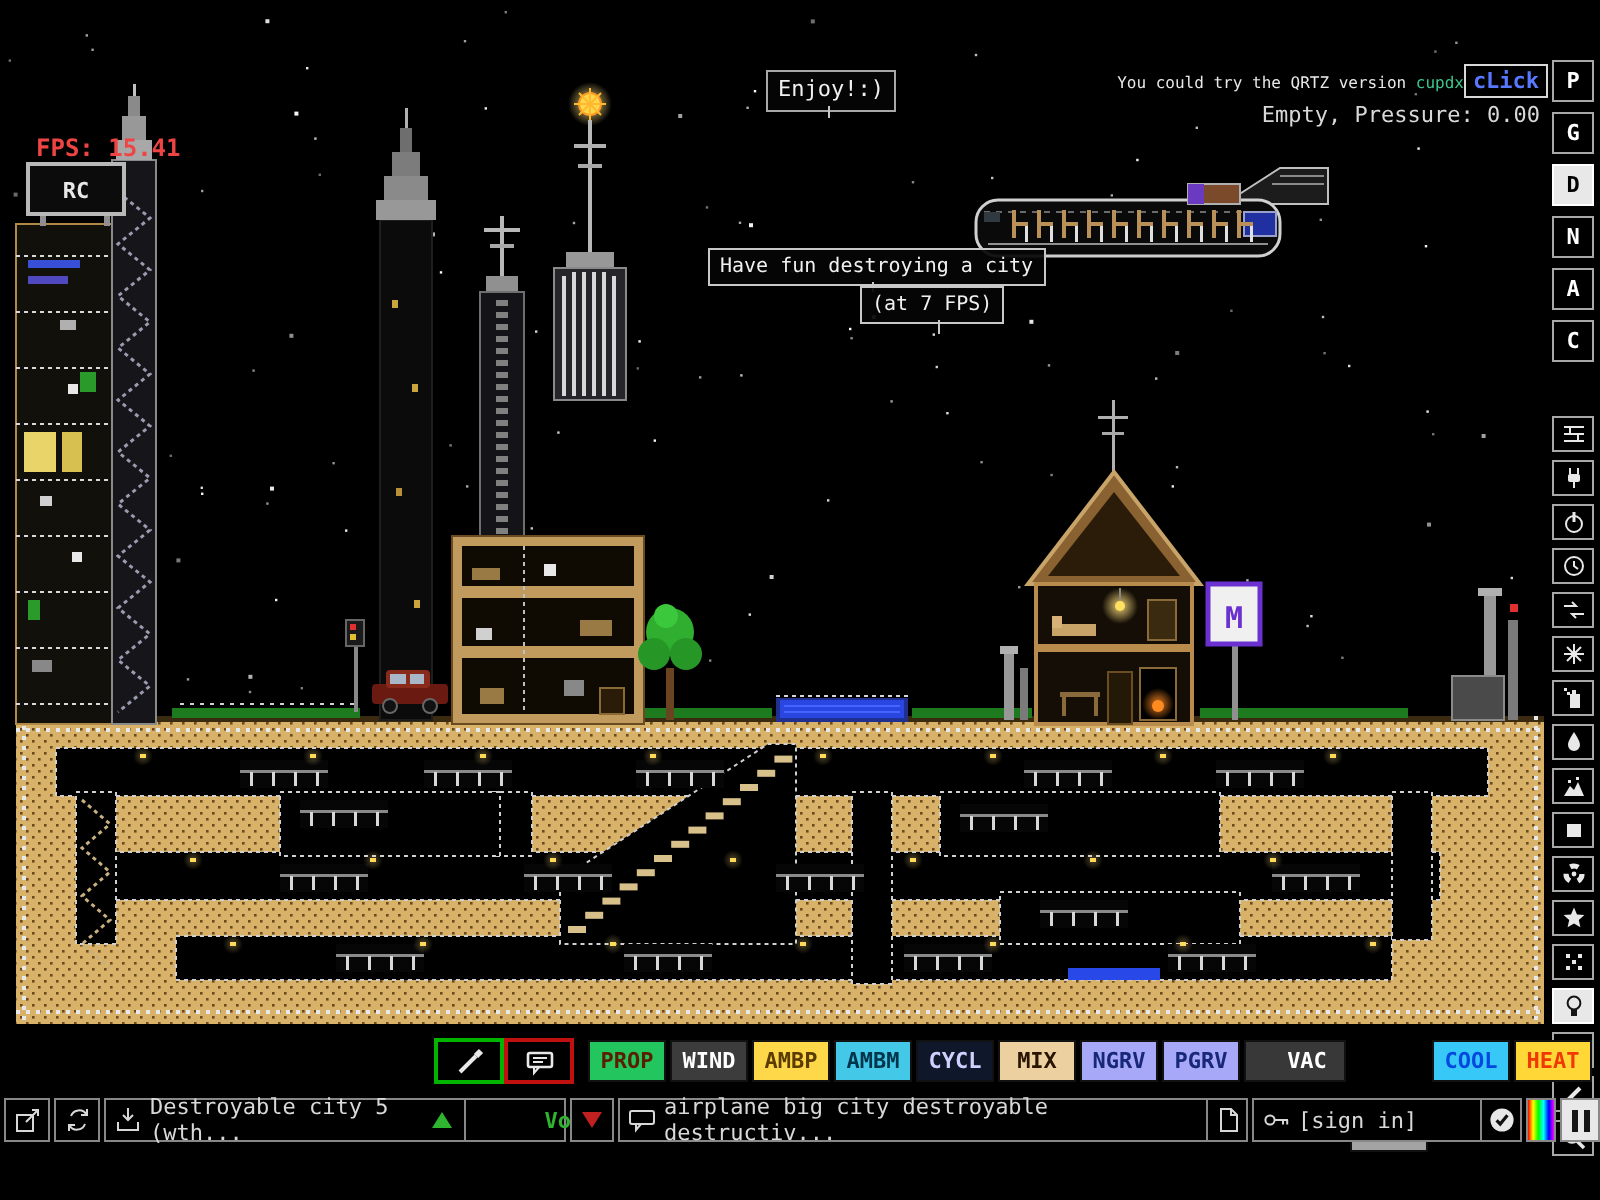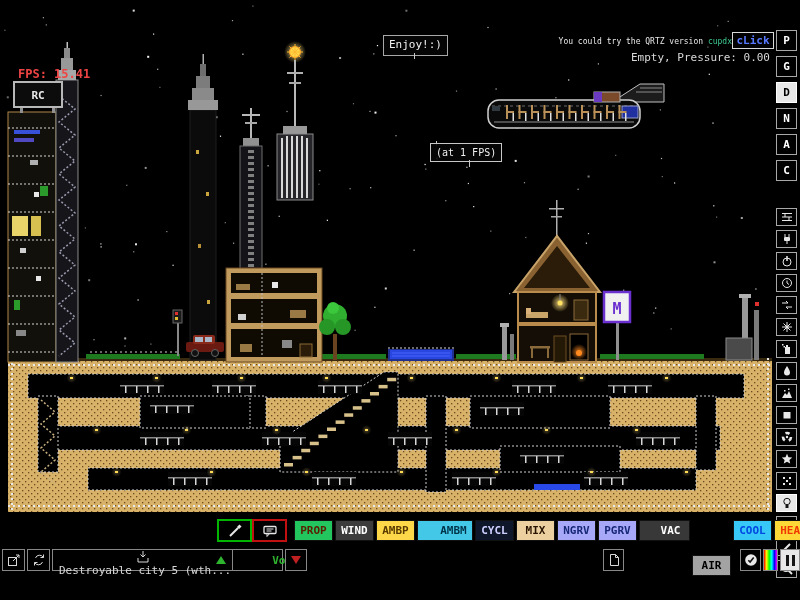--- a/index.html
+++ b/index.html
@@ -36,21 +36,21 @@
   #sample-btn{left:217px;border:2px solid #00b400;}
   #sign-btn{left:252px;border:2px solid #c01010;}
   #elements{position:absolute;left:294px;top:520px;display:flex;}
   .elem{width:37px;height:19px;margin-right:2px;font:bold 11px/19px "DejaVu Sans Mono",monospace;
         text-align:center;border:1px solid #111;cursor:pointer;}
 
   #toolbar{position:absolute;left:0;top:548px;width:800px;height:24px;}
   .tb{position:absolute;top:1px;height:20px;background:#000;border:1px solid #888;
       color:#d8d8d8;display:flex;align-items:center;justify-content:center;
       font:11px "DejaVu Sans Mono",monospace;cursor:pointer;}
-  .tb.txt{justify-content:flex-start;padding-left:4px;flex-direction:column;}
+  .tb.txt{justify-content:flex-start;padding-left:4px;}
   .up{width:0;height:0;border-left:5px solid transparent;border-right:5px solid transparent;
       border-bottom:8px solid #2fb42f;margin-right:5px;}
   .down{width:0;height:0;border-left:5px solid transparent;border-right:5px solid transparent;
       border-top:8px solid #c02020;}
   #vote-up{color:#2fb42f;font-weight:bold;gap:41px;}
   #deco-btn{background:linear-gradient(90deg,#f00,#ff0,#0f0,#0ff,#00f,#f0f);}
   #pause-btn{background:#e8e8e8;}
   .bar{display:inline-block;width:3px;height:11px;background:#151515;margin:0 1.5px;}
   .micon{margin-right:4px;flex:none;}
 </style>
@@ -591,23 +591,24 @@
   <span>You could try the QRTZ version</span>
   <span class="usr">cupdx</span>
 </div>
 <div id="click-sign" class="overlay">cLick</div>
 
 <div id="status" class="overlay">Empty, Pressure: 0.00</div>
 
 <div class="sign" style="left:383px;top:35px;font-size:11px;border-color:#a8a8a8;">Enjoy!:)</div>
 <div class="ptr" style="left:414px;top:53px;height:6px;"></div>
 
+<div class="sign" style="left:354px;top:124px;">Have fun destroying a city</div>
 <div class="ptr" style="left:436px;top:141px;height:5px;"></div>
 
-<div class="sign" style="left:430px;top:143px;">(at 1 FPS)</div>
+<div class="sign" style="left:430px;top:143px;">(at 7 FPS)</div>
 <div class="ptr" style="left:469px;top:160px;height:7px;"></div>
 
 <div id="display-modes">
       <div class="sq">P</div>
       <div class="sq">G</div>
       <div class="sq active">D</div>
       <div class="sq">N</div>
       <div class="sq">A</div>
       <div class="sq">C</div>
     </div>
@@ -728,21 +729,21 @@
   <svg width="16" height="16" viewBox="0 0 16 16">
     <rect x="2" y="3.5" width="12" height="7" rx="1" fill="none" stroke="#e8e8e8" stroke-width="1.3"></rect>
     <path d="M5 10.5v3l2.6-3" fill="none" stroke="#e8e8e8"></path>
     <path d="M4.5 6h7M4.5 8h5" stroke="#e8e8e8" fill="none"></path>
   </svg>
 </div>
 <div id="elements">
       <div class="elem" style="background: #22c55e; color: rgb(90, 30, 0);">PROP</div>
       <div class="elem" style="background: rgb(60, 60, 60); color: rgb(255, 255, 255);">WIND</div>
       <div class="elem" style="background: rgb(255, 216, 74); color: rgb(90, 60, 0);">AMBP</div>
-      <div class="elem" style="background: rgb(68, 200, 232); color: rgb(0, 52, 74); padding-left: 17px;">AMBM</div>
+      <div class="elem" style="background: rgb(68, 200, 232); color: rgb(0, 52, 74);">AMBM</div>
       <div class="elem" style="background: #0f172a; color: rgb(208, 208, 255);">CYCL</div>
       <div class="elem" style="background: rgb(236, 208, 160); color: rgb(40, 20, 0);">MIX</div>
       <div class="elem" style="background: rgb(168, 168, 248); color: rgb(24, 40, 120);">NGRV</div>
       <div class="elem" style="background: rgb(168, 168, 248); color: rgb(24, 40, 120);">PGRV</div>
       <div class="elem" style="background: rgb(56, 56, 56); color: rgb(255, 255, 255); padding-left: 12px;">VAC</div>
       <div class="elem" style="background: #a3a3a3; color: rgb(0, 0, 0); margin-top: 35px;">AIR</div>
       <div class="elem" style="background: rgb(56, 200, 248); color: rgb(0, 72, 224);">COOL</div>
       <div class="elem" style="background: rgb(255, 216, 56); color: rgb(240, 56, 0);">HEAT</div>
     </div>
 
@@ -766,26 +767,40 @@
     </svg>
     <span>Destroyable city 5 (wth...</span>
   </div>
   <div class="tb" id="vote-up" style="left:232px;width:49px;">
     <span class="up"></span>
     <span>Vote</span>
   </div>
   <div class="tb" style="left:285px;width:20px;">
     <span class="down"></span>
   </div>
+  <div class="tb txt" style="left:309px;width:290px;">
+    <svg class="micon" width="14" height="14" viewBox="0 0 14 14">
+      <rect x="1" y="2.5" width="12" height="6.5" rx="1" fill="none" stroke="#d8d8d8"></rect>
+      <path d="M4 9v3l2.5-3" fill="none" stroke="#d8d8d8"></path>
+    </svg>
+    <span>airplane big city destroyable destructiv...</span>
+  </div>
   <div class="tb" style="left:603px;width:19px;">
     <svg width="14" height="14" viewBox="0 0 14 14">
       <path d="M3.5 1.5h5l3 3v8h-8z" fill="none" stroke="#d8d8d8"></path>
       <path d="M8.5 1.5v3h3" fill="none" stroke="#d8d8d8"></path>
     </svg>
   </div>
+  <div class="tb txt" style="left:626px;width:110px;">
+    <svg class="micon" width="14" height="14" viewBox="0 0 14 14">
+      <circle cx="4" cy="7" r="2.3" fill="none" stroke="#d8d8d8"></circle>
+      <path d="M6.3 7H13M10.5 7v2.3M12.6 7v2.3" stroke="#d8d8d8" fill="none"></path>
+    </svg>
+    <span>[sign in]</span>
+  </div>
   <div class="tb" style="left:740px;width:19px;">
     <svg width="14" height="14" viewBox="0 0 14 14">
       <circle cx="7" cy="7" r="5.8" fill="#e8e8e8"></circle>
       <path d="M4.3 7.2l1.8 1.8 3.6-4.4" stroke="#111" stroke-width="1.6" fill="none"></path>
     </svg>
   </div>
   <div class="tb" id="deco-btn" style="left:763px;width:13px;"></div>
   <div class="tb" id="pause-btn" style="left:780px;width:18px;">
     <span class="bar"></span>
         <span class="bar"></span>

